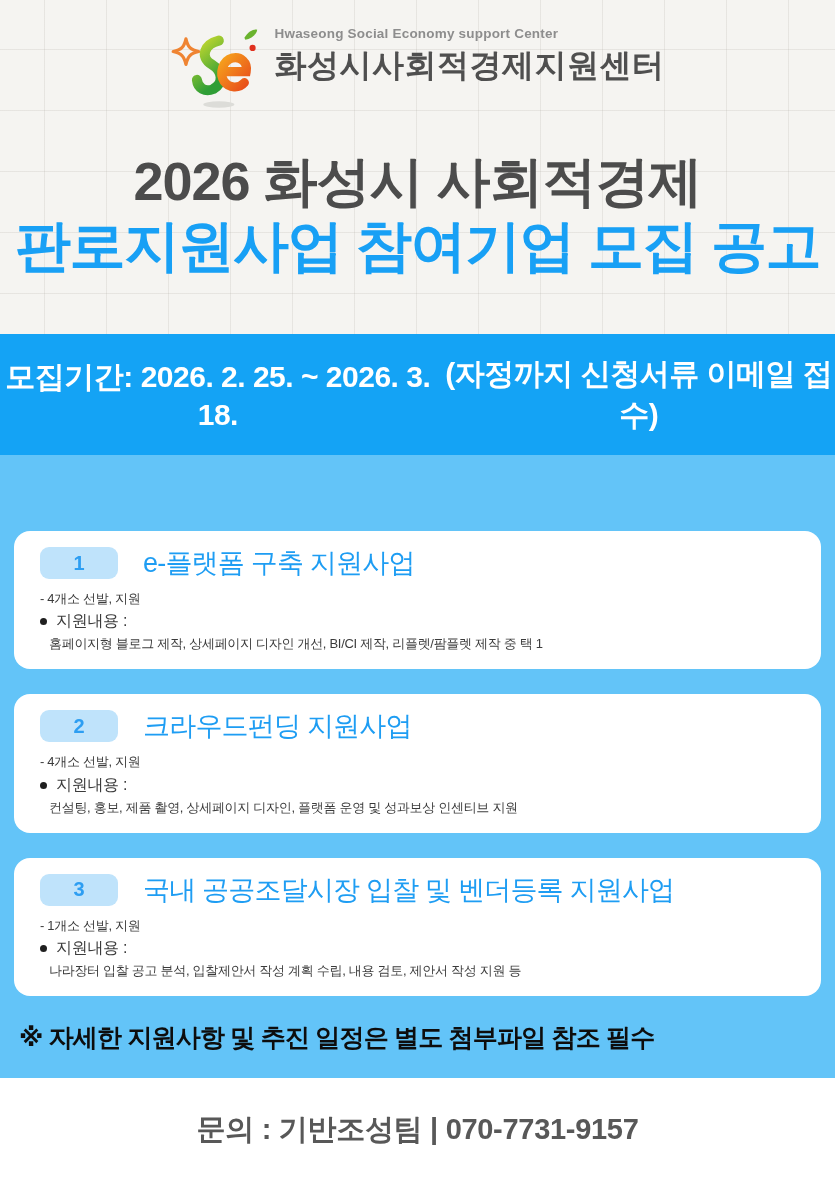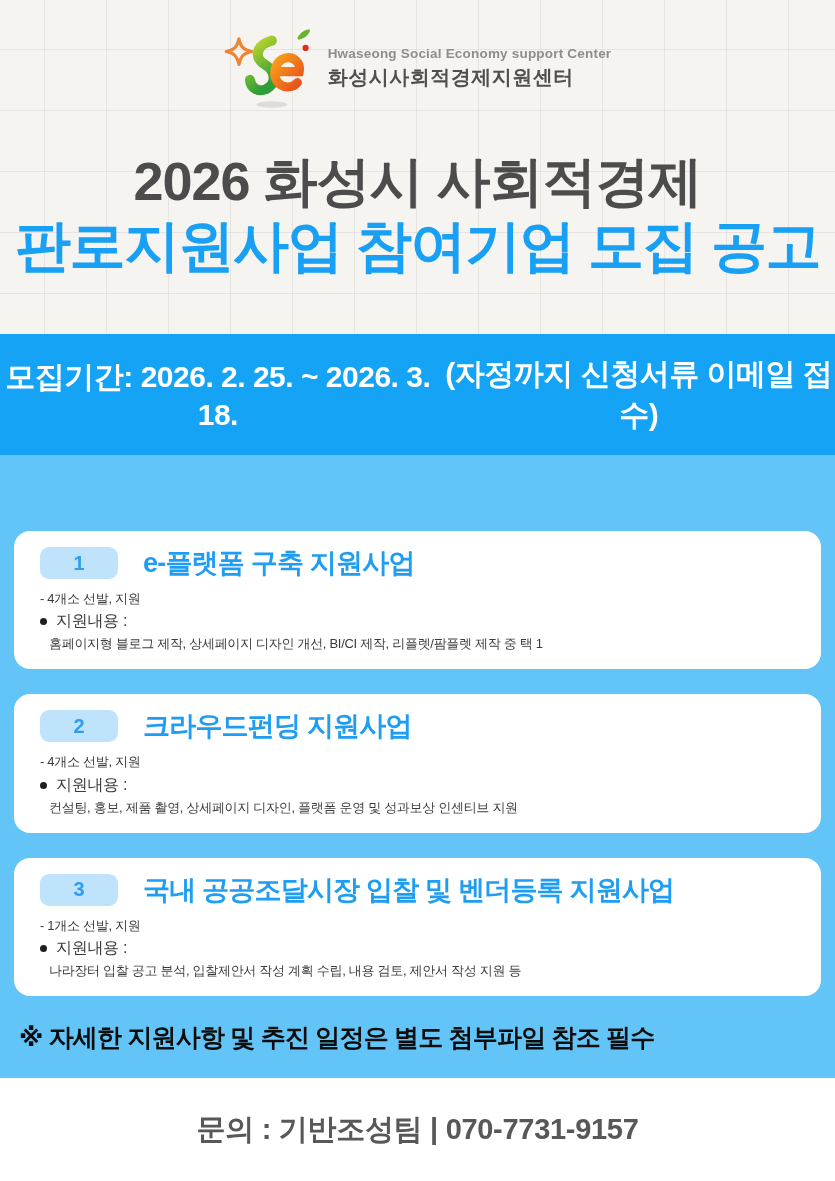--- a/index.html
+++ b/index.html
@@ -21,35 +21,34 @@
     background-color: #f5f4f1;
     background-image:
       linear-gradient(rgba(185,182,174,0.25) 1px, transparent 1px),
       linear-gradient(90deg, rgba(185,182,174,0.25) 1px, transparent 1px);
     background-size: 62px 61px;
     background-position: 44px -12px;
   }
   .logo-row {
     display: flex;
     justify-content: center;
-    align-items: center;
     gap: 12px;
     padding-top: 26px;
   }
   .logo-mark { width: 92px; height: 84px; flex: 0 0 auto; }
   .logo-text { display: flex; flex-direction: column; }
   .logo-en {
     font-size: 13.5px;
     font-weight: 700;
     color: #8d8d8d;
     letter-spacing: 0.2px;
     margin-bottom: 3px;
   }
   .logo-ko {
-    font-size: 20px;
+    font-size: 32px;
     font-weight: 800;
     color: #4f4f4f;
     letter-spacing: 0.5px;
   }
   .title { margin-top: 42px; text-align: center; }
   .title-line1 {
     font-size: 54px;
     font-weight: 900;
     color: #4c4c4c;
     letter-spacing: -1px;
@@ -109,21 +108,21 @@
     display: flex;
     justify-content: center;
     align-items: center;
     font-size: 20px;
     font-weight: 700;
     color: #2d9ef2;
     flex: 0 0 auto;
   }
   .card-title {
     font-size: 27px;
-    font-weight: 700;
+    font-weight: 400;
     color: #1e9df3;
     letter-spacing: -0.8px;
   }
   .sel, .detail {
     font-size: 13px;
     color: #3b3b3b;
     line-height: 1.4;
     letter-spacing: -0.3px;
   }
   .support {

